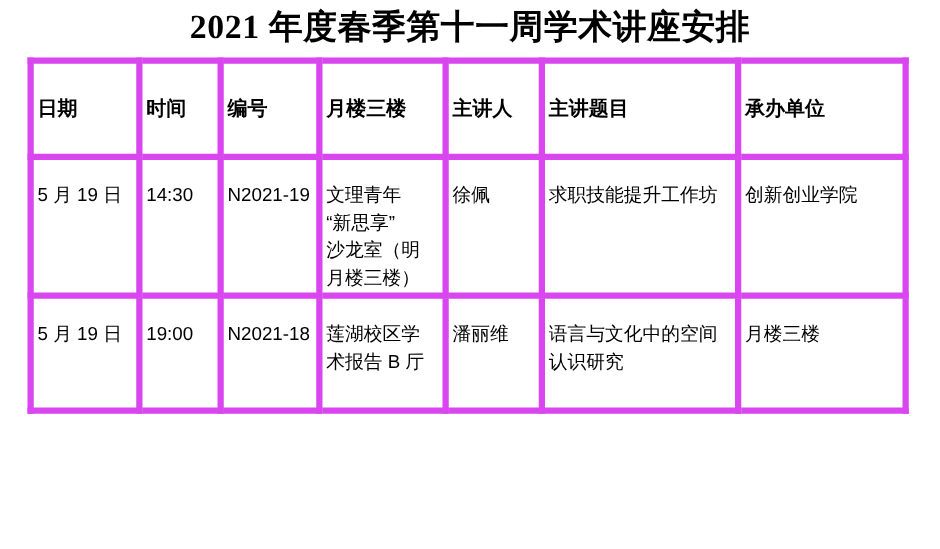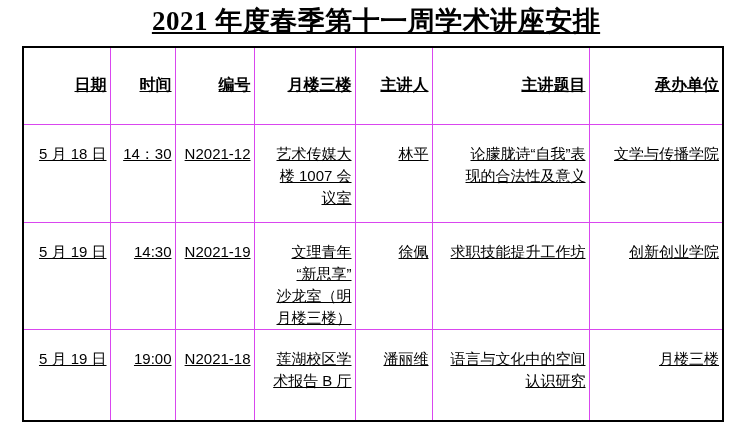--- a/index.html
+++ b/index.html
@@ -8,44 +8,43 @@
     background: #ffffff;
     color: #000000;
   }
   .page {
     position: relative;
     width: 752px;
     height: 439px;
     background: #ffffff;
     overflow: hidden;
     font-family: "Liberation Sans", sans-serif;
-    text-decoration: underline;
   }
   .doc-title {
     padding-top: 4px;
     height: 42px;
     text-align: center;
     font-family: "Liberation Serif", "DejaVu Serif", serif;
     font-weight: bold;
     font-size: 27px;
     line-height: 34px;
     letter-spacing: 0.5px;
   }
   table.schedule {
     border-collapse: collapse;
     table-layout: fixed;
     margin-left: 22px;
     width: 700px;
     border: 2px solid #000000;
   }
   table.schedule th,
   table.schedule td {
-    border: 1px solid #d946ef;
+    border: 5px solid #d946ef;
     padding: 0 3px;
-    text-align: right;
+    text-align: left;
     overflow: hidden;
   }
   table.schedule th {
     font-size: 16px;
     font-weight: bold;
     vertical-align: middle;
   }
   table.schedule td {
     font-size: 15px;
     font-weight: normal;
@@ -87,32 +86,20 @@
       <tr class="header-row">
         <th>日期</th>
         <th>时间</th>
         <th>编号</th>
         <th>月楼三楼</th>
         <th>主讲人</th>
         <th>主讲题目</th>
         <th>承办单位</th>
       </tr>
 
-      <tr class="data-row-0">
-        <td>5 月 18 日</td>
-        <td>14：30</td>
-        <td>N2021-12</td>
-        <td>艺术传媒大
-楼 1007 会
-议室</td>
-        <td>林平</td>
-        <td>论朦胧诗“自我”表
-现的合法性及意义</td>
-        <td>文学与传播学院</td>
-      </tr>
 
       <tr class="data-row-1">
         <td>5 月 19 日</td>
         <td>14:30</td>
         <td>N2021-19</td>
         <td>文理青年
 “新思享”
 沙龙室（明
 月楼三楼）</td>
         <td>徐佩</td>

